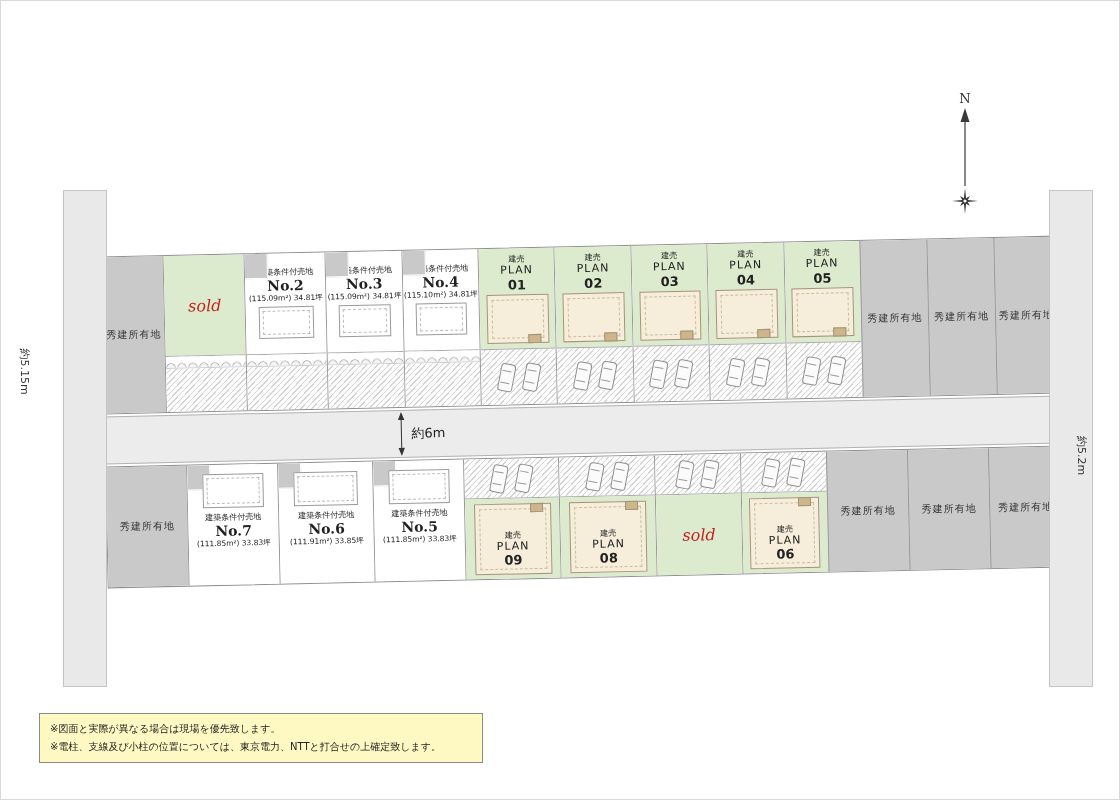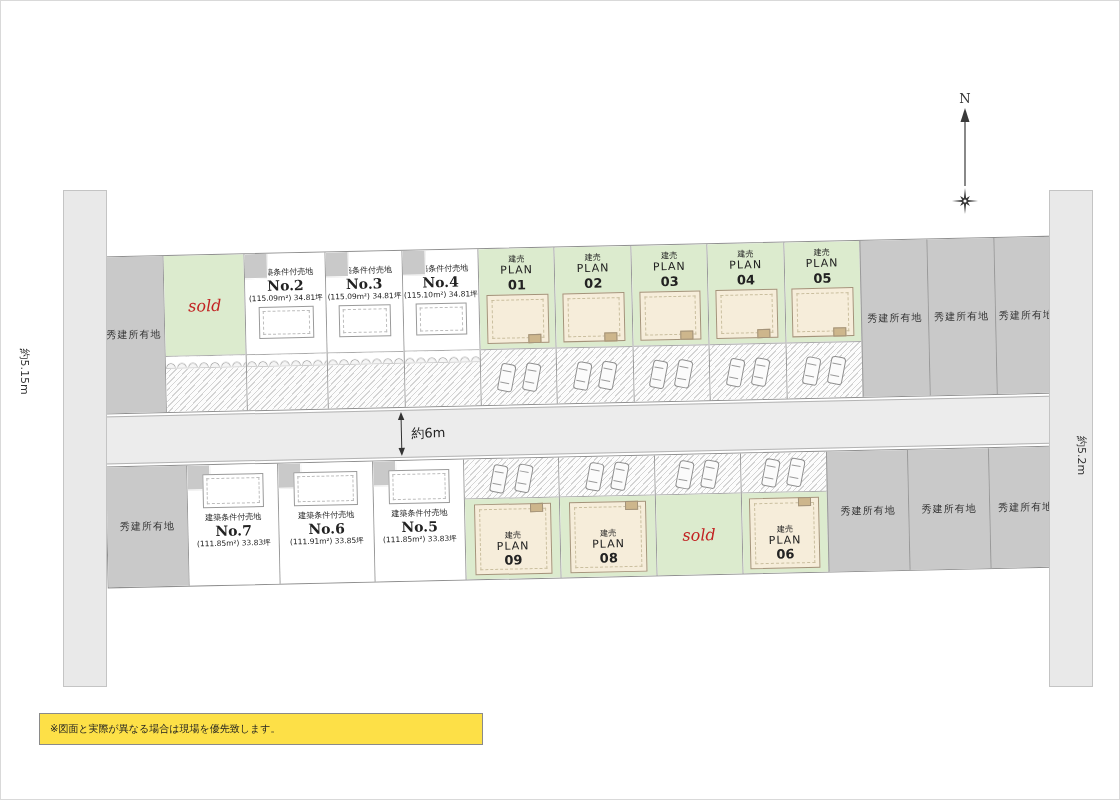--- a/index.html
+++ b/index.html
@@ -54,21 +54,21 @@
   .fill{flex:1;width:100%;}
   .car{width:13px;height:26px;background-color:#fbfbfb;border:1px solid #8f8f8f;border-radius:4px 4px 3px 3px;
        background-image:linear-gradient(#9a9a9a,#9a9a9a),linear-gradient(#9a9a9a,#9a9a9a);
        background-size:9px 1px,9px 1px;background-position:1px 6px,1px 18px;background-repeat:no-repeat;
        transform:rotate(12deg);flex:0 0 auto;}
   .measure{position:absolute;left:292px;top:50%;transform:translateY(-50%);display:flex;align-items:center;gap:5px;}
   .measure-label{font-size:13px;color:#222;}
   .vlabel{position:absolute;white-space:nowrap;font-size:11px;color:#333;text-align:center;}
   .vlabel-left{left:-62px;top:178px;width:60px;transform:rotate(90deg);}
   .vlabel-right{left:998px;top:262px;width:54px;transform:rotate(90deg);}
-  .notes{position:absolute;left:38px;top:712px;width:422px;background:#fde047;border:1px solid #8a8a8a;padding:6px 10px;font-size:10px;line-height:1.8;color:#222;}
+  .notes{position:absolute;left:38px;top:712px;width:422px;background:#fef9c3;border:1px solid #8a8a8a;padding:6px 10px;font-size:10px;line-height:1.8;color:#222;}
 </style>
 </head>
 <body>
 
 <div class="canvas">
 
 
   <div class="compass">
     <span class="compass-n">N</span>
     <svg width="40" height="112" viewBox="0 0 40 112">
@@ -369,15 +369,16 @@
 
     <div class="road road-left"></div>
     <div class="road road-right"></div>
 
     <div class="vlabel vlabel-left">約5.15m</div>
     <div class="vlabel vlabel-right">約5.2m</div>
   </div>
 
   <div class="notes">
     <div>※図面と実際が異なる場合は現場を優先致します。</div>
+    <div>※電柱、支線及び小柱の位置については、東京電力、NTTと打合せの上確定致します。</div>
   </div>
 
 </div>
 
 </body></html>

